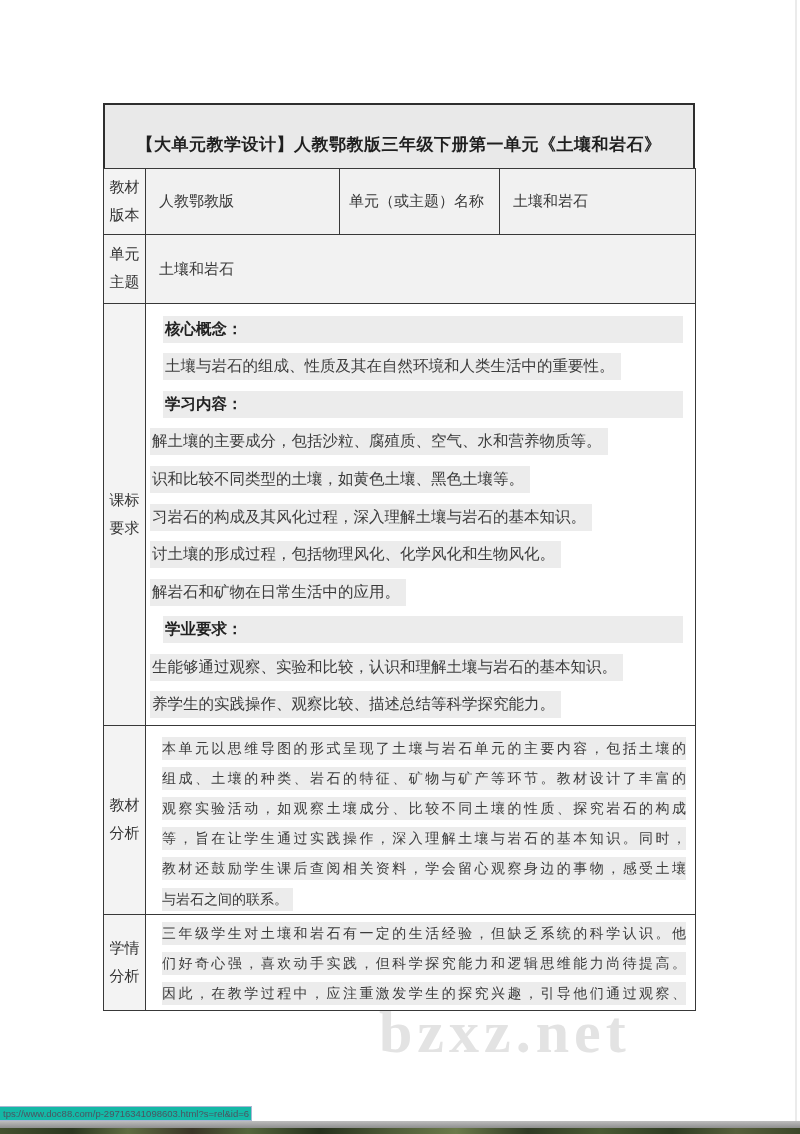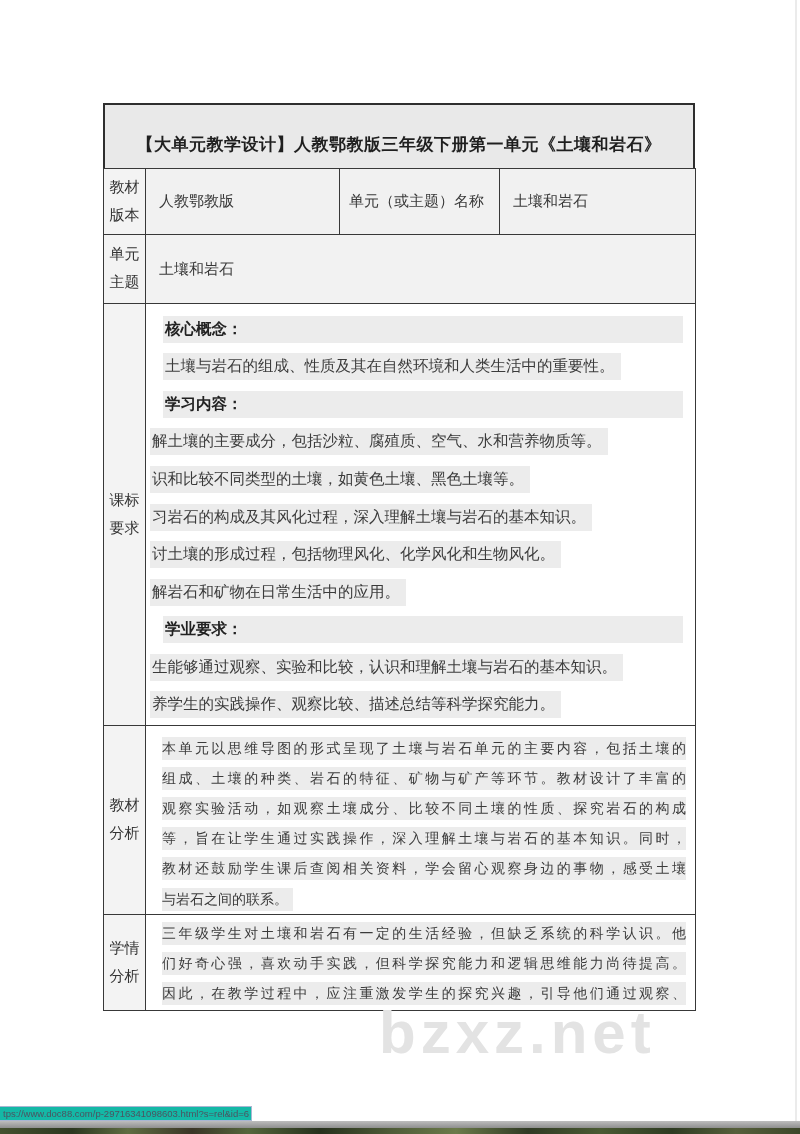--- a/index.html
+++ b/index.html
@@ -33,21 +33,21 @@
 
   
   .para-wrap{padding:7px 9px 0 16px;}
   .para-wrap.tight{padding-top:2px;}
   .para-line{height:30.2px;display:flex;align-items:center;font-size:14px;}
   .para-line .hl{display:block;width:100%;background:#ececec;line-height:23px;
                  text-align:justify;text-align-last:justify;color:#3b3b3b;}
   .para-line.last .hl{width:auto;text-align-last:auto;padding-right:5px;}
 
   
-  .watermark{position:absolute;left:379px;top:998px;font-family:Liberation Sans, sans-serif;
+  .watermark{position:absolute;left:379px;top:998px;font-family:Liberation Serif, serif;
              font-weight:bold;font-size:60px;letter-spacing:5px;color:#e3e3e3;user-select:none;}
   .tooltip{position:absolute;left:0;top:1106px;height:15px;width:252px;box-sizing:border-box;
            background:#14b8a6;border:1px solid #a9b6d2;border-left:none;
            font-family:"Liberation Sans","DejaVu Sans",sans-serif;font-size:9.5px;color:#4d5360;
            line-height:13px;padding-left:3px;white-space:nowrap;overflow:hidden;}
   .taskbar-edge{position:absolute;left:0;top:1121px;width:800px;height:7px;
                 background:linear-gradient(#bdbdbd,#8f8f8f);}
   .wallpaper-strip{position:absolute;left:0;top:1128px;width:800px;height:6px;
                    background:linear-gradient(90deg,#44512f 0%,#2c3720 9%,#5f6d42 16%,#3a3526 24%,
                    #55663c 31%,#26301c 40%,#4f5c38 49%,#6b7a4a 57%,#303a24 66%,#4a5a33 75%,

